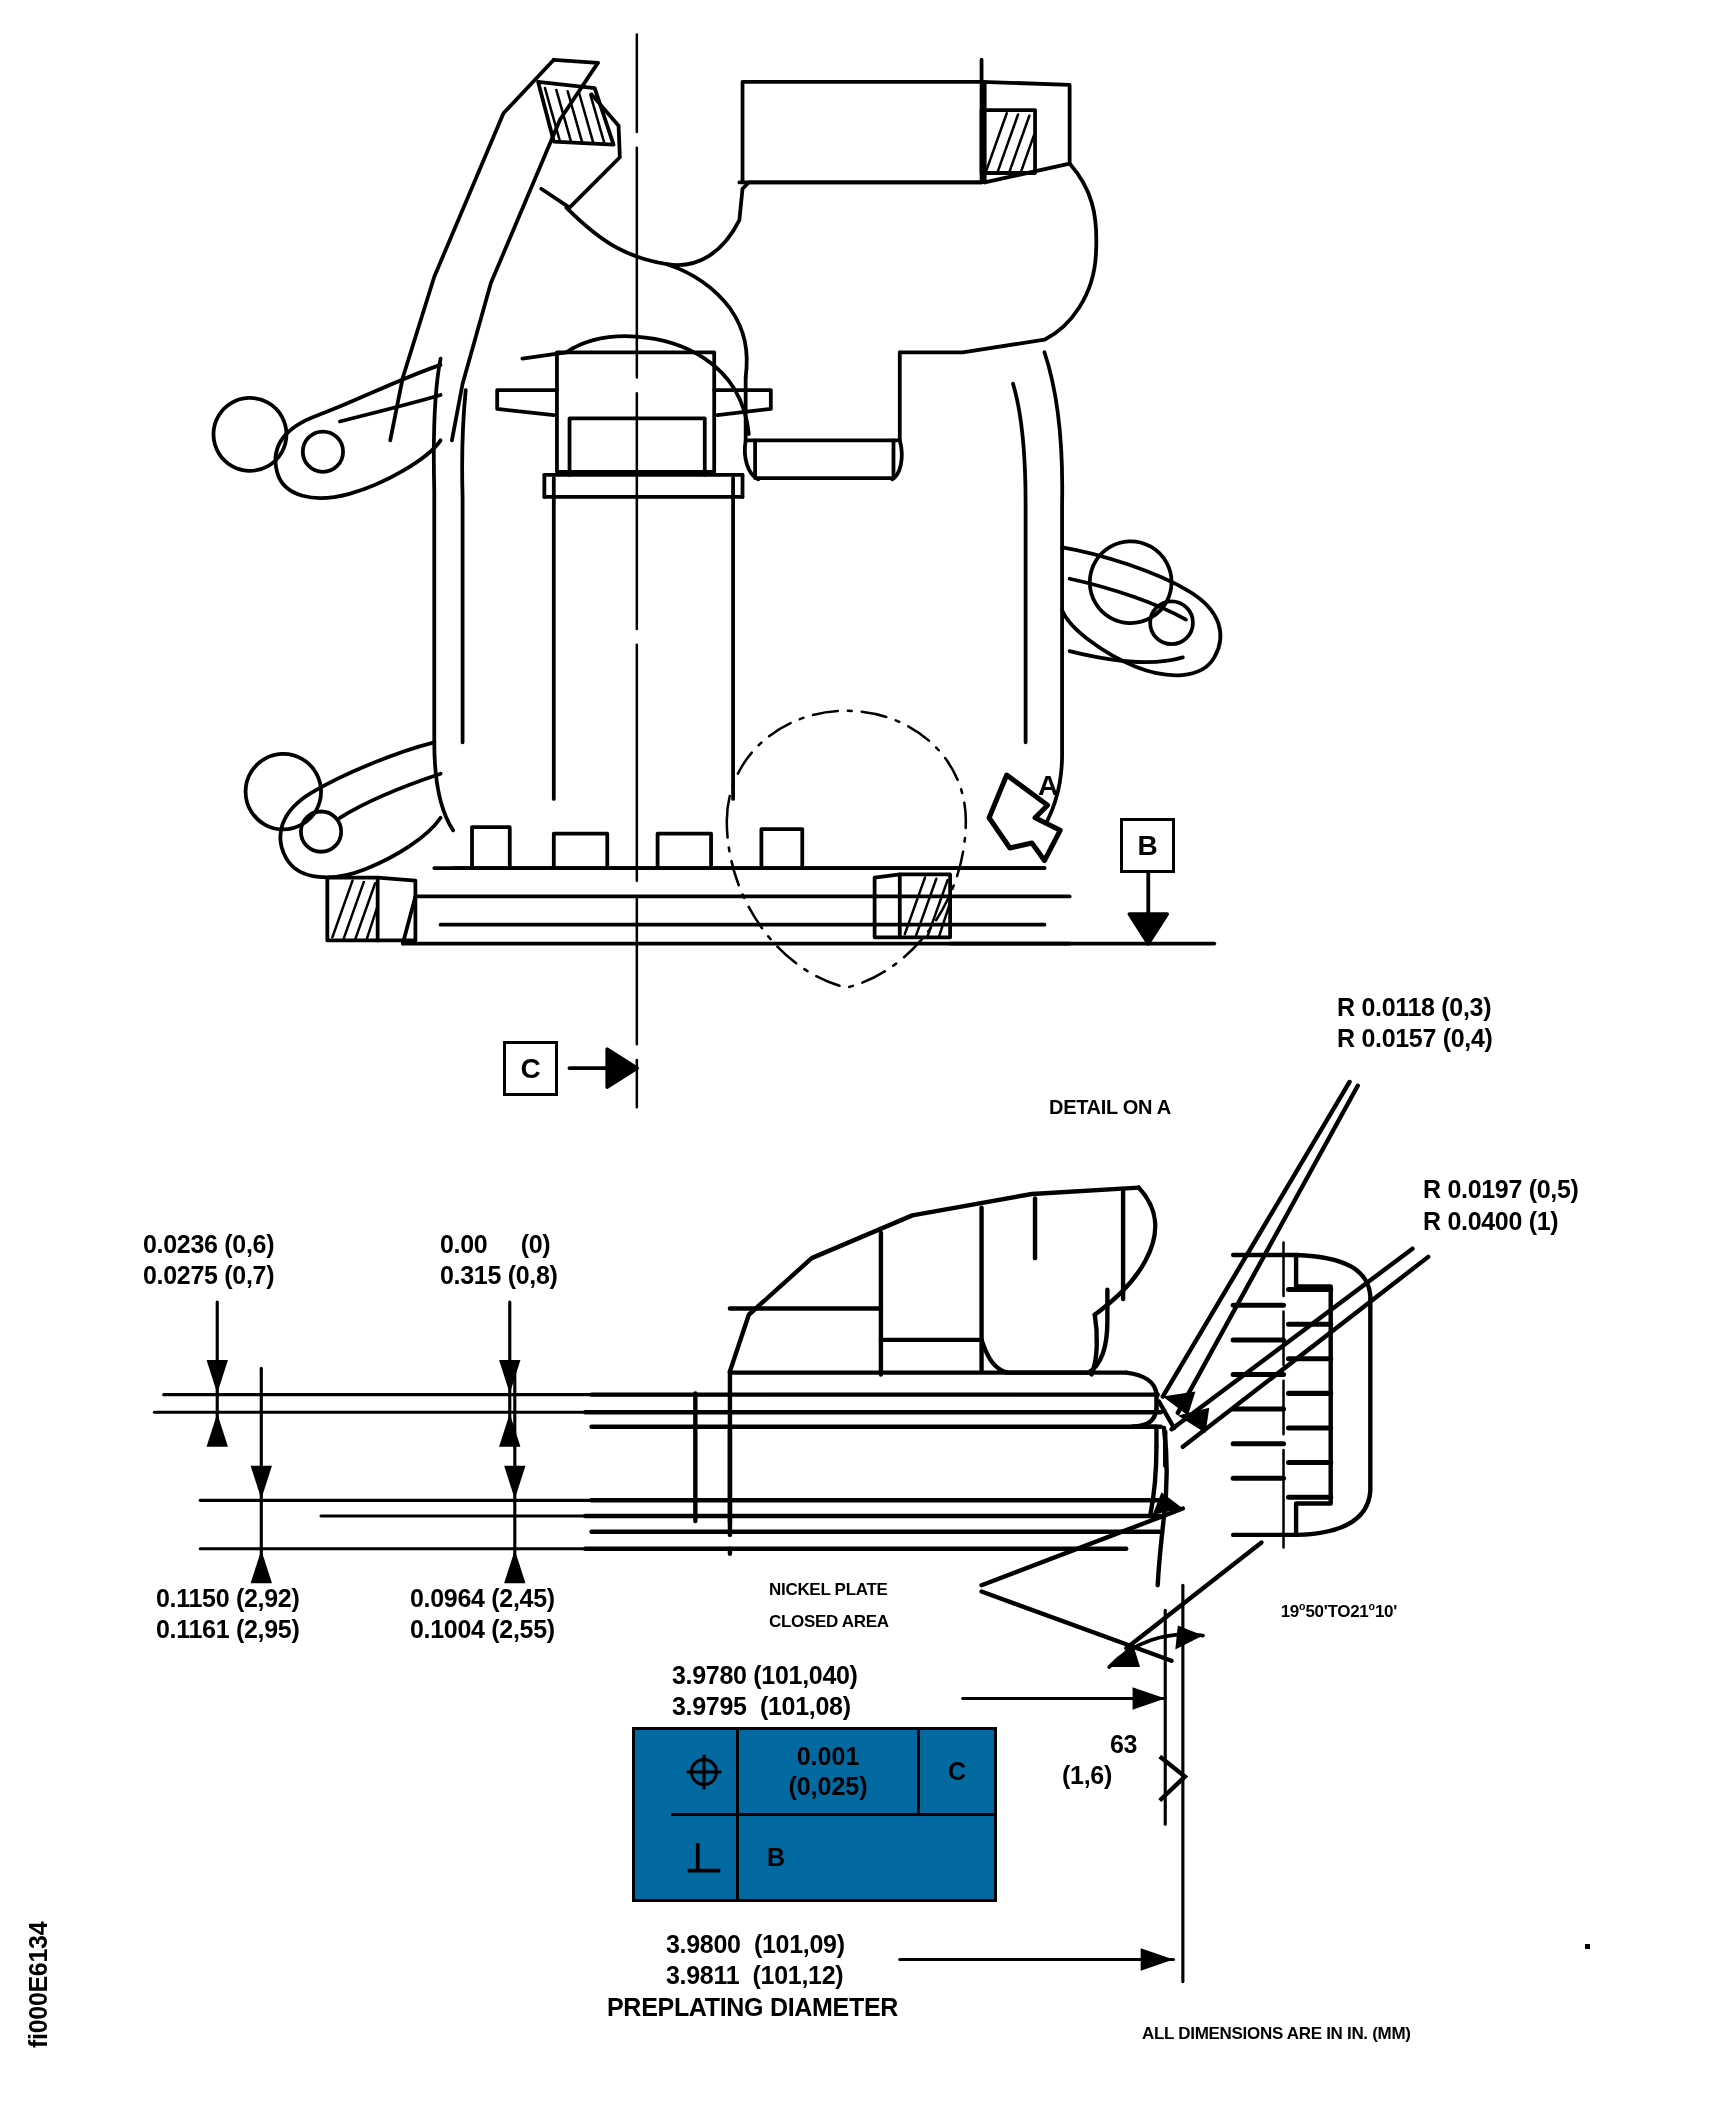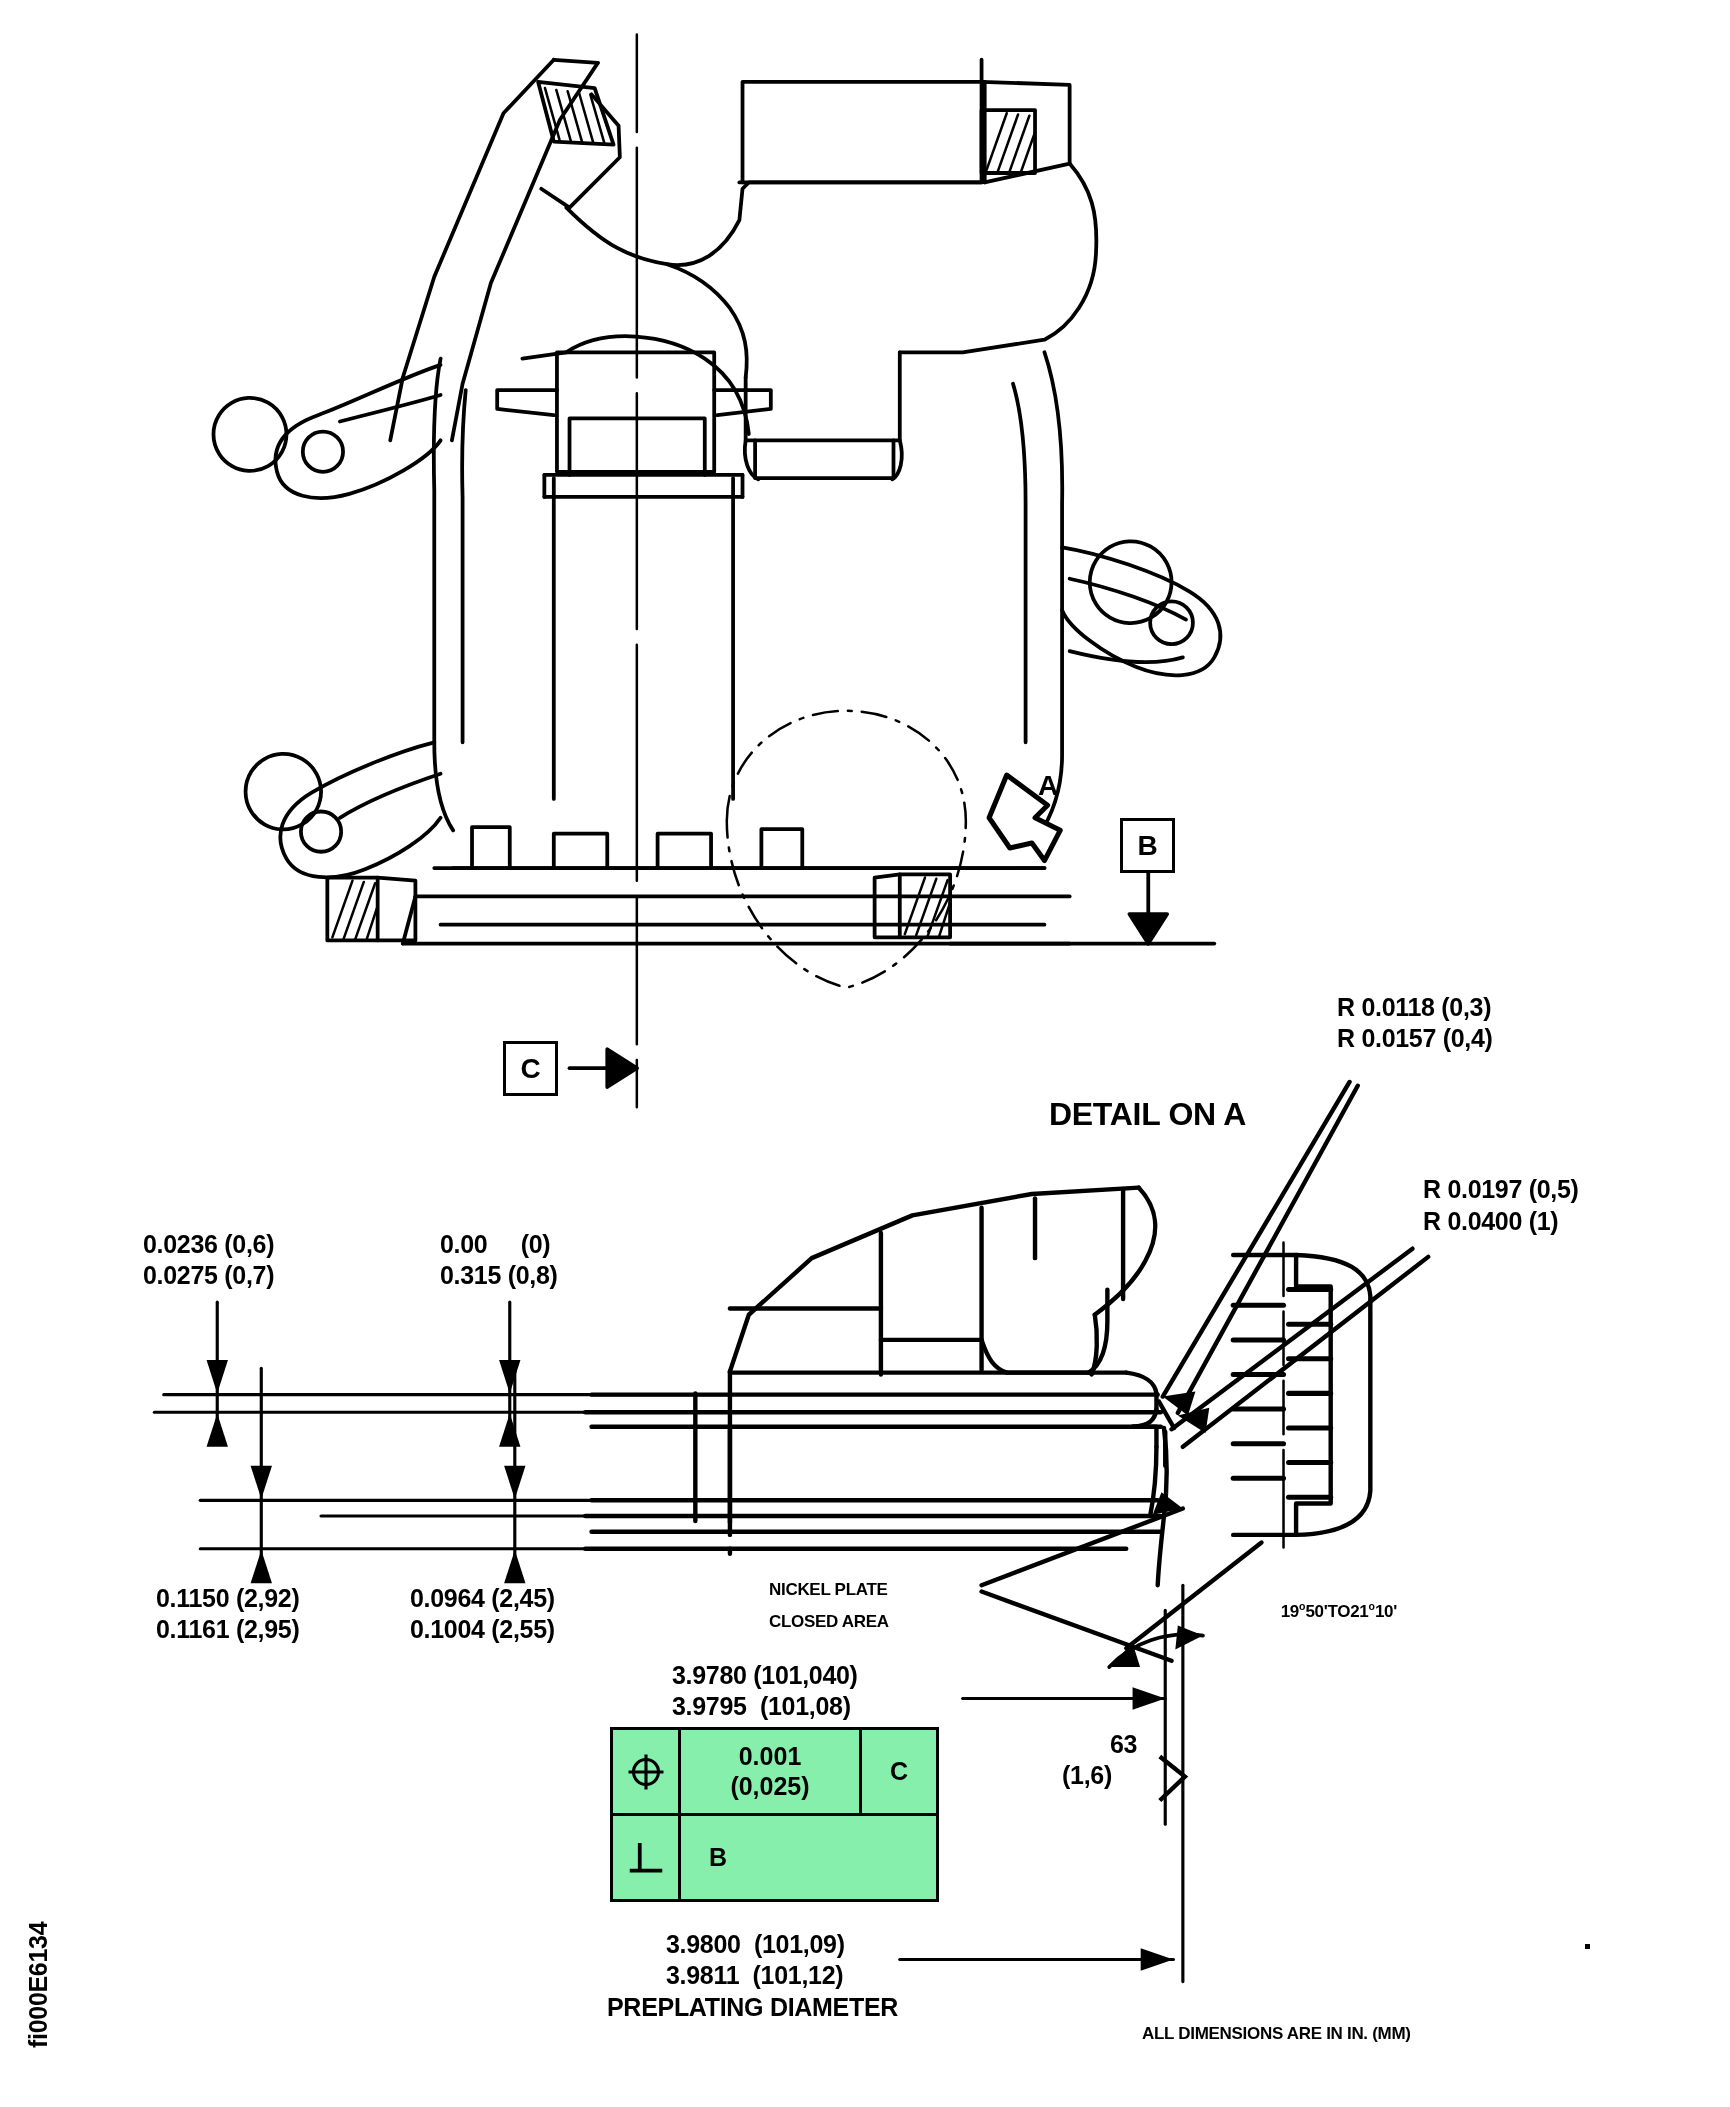--- a/index.html
+++ b/index.html
@@ -30,21 +30,21 @@
     position: absolute;
     white-space: pre;
     font-family: "Liberation Sans", sans-serif;
     font-weight: bold;
     color: #000000;
     line-height: 1.18;
     letter-spacing: -0.3px;
   }
   .t-dim   { font-size: 25px; }
   .t-note  { font-size: 17px; }
-  .t-big   { font-size: 32px; }
+  .t-big   { font-size: 20px; }
   .t-datum { font-size: 28px; }
   .t-figid { font-size: 25px; }
   .sup {
     font-size: 0.62em;
     vertical-align: super;
     letter-spacing: 0;
   }
   .figid-wrap {
     position: absolute;
     left: 24px;
@@ -66,25 +66,26 @@
     align-items: center;
     justify-content: center;
     font-family: "Liberation Sans", sans-serif;
     font-weight: bold;
     font-size: 28px;
     background: #fff;
   }
   
   #gdt-frame {
     position: absolute;
-    left: 610px;
+    left: 632px;
     top: 1727px;
     border: 3.1px solid #000;
     box-sizing: border-box;
-    background: #86efac;
+    background: #0369a1;
+    padding-left: 36px;
   }
   #gdt-frame .gdt-row {
     display: flex;
     align-items: stretch;
     border-bottom: 3.1px solid #000;
   }
   #gdt-frame .gdt-row:last-child { border-bottom: none; }
   #gdt-frame .gdt-cell {
     border-right: 3.1px solid #000;
     box-sizing: border-box;

